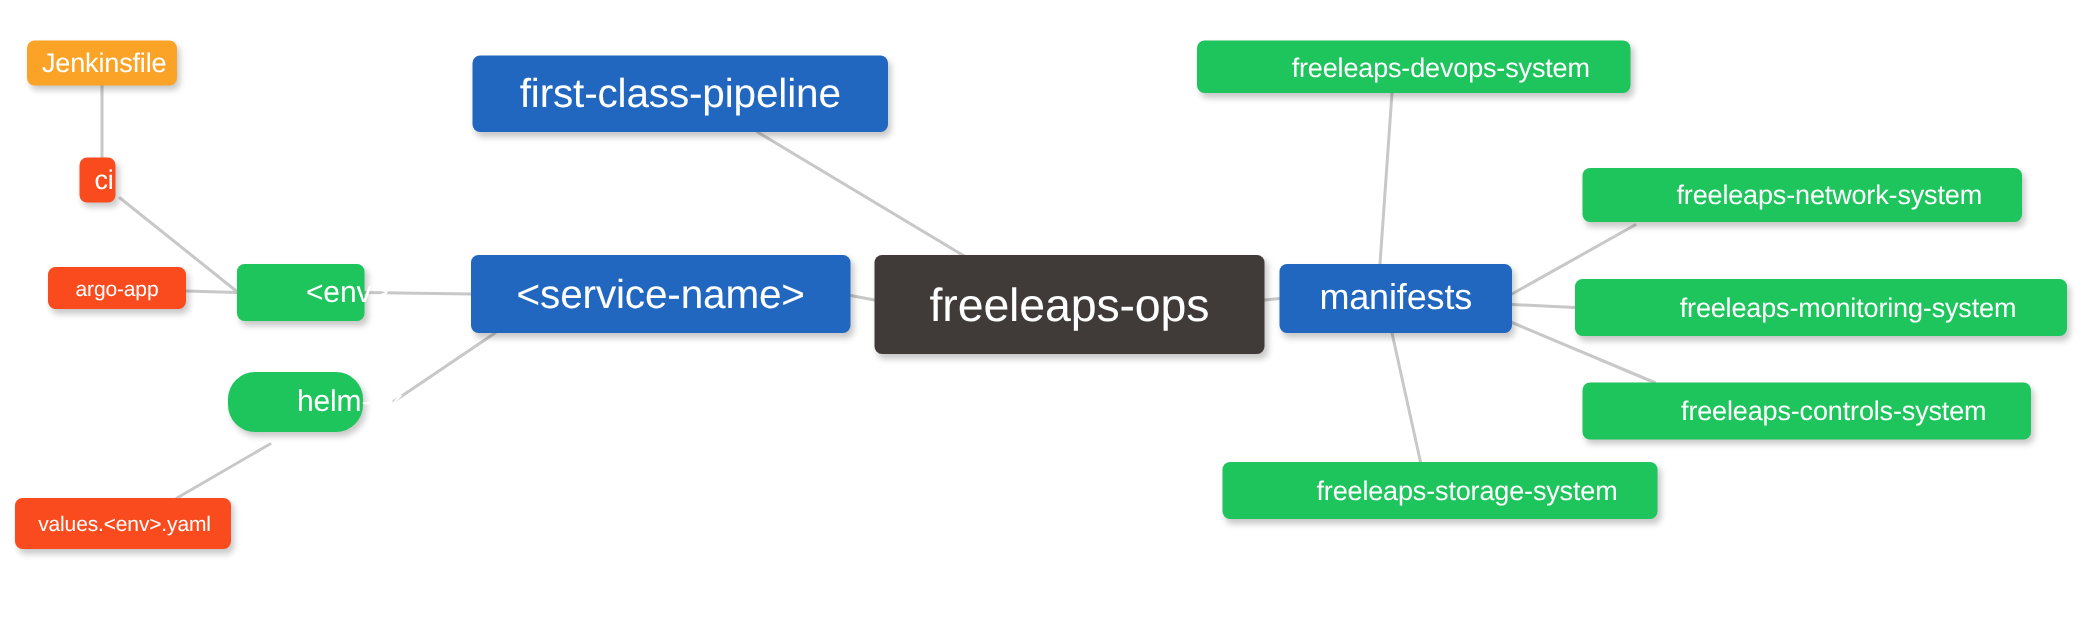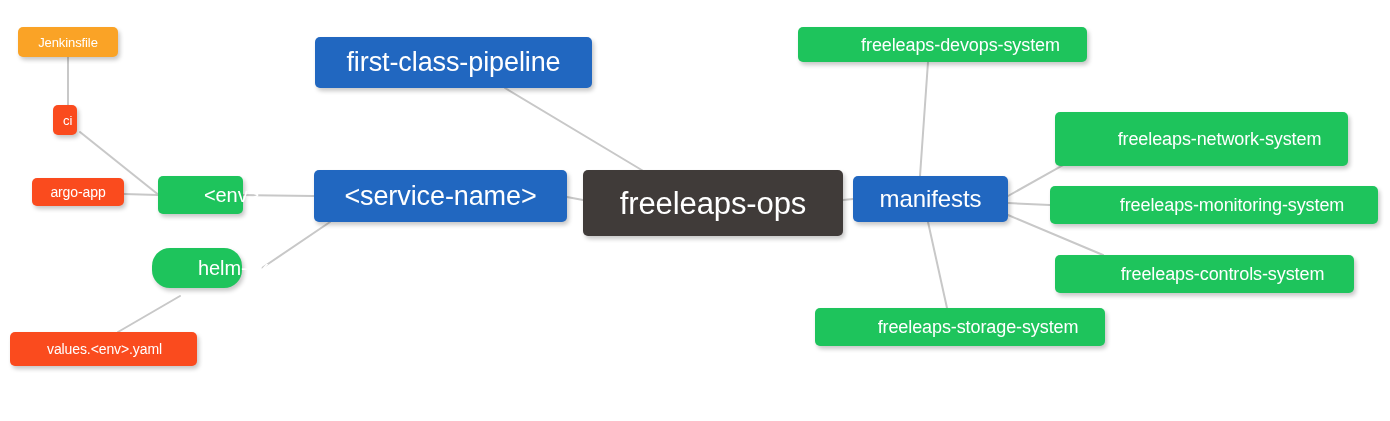--- a/index.html
+++ b/index.html
@@ -53,21 +53,21 @@
   .c-orange { background: #faa326; }
   .c-red    { background: #fa4b1e; }
 
   
   .sz-root  { font-size: 31px; }
   .sz-l2    { font-size: 27px; }
   .sz-l2s   { font-size: 24px; align-items: center; }
   .sz-l3    { font-size: 20px; }
   .sz-l4    { font-size: 18px; }
   .sz-sm    { font-size: 14px; }
-  .sz-xs    { font-size: 13px; }
+  .sz-xs    { font-size: 18px; }
 </style>
 </head>
 <body>
 
 <div id="mindmap">
   <svg id="edge-layer" viewBox="0 0 1390 421">
       <path d="M 68,57 L 68,105" stroke="#c8c8c8" stroke-width="2" fill="none" stroke-linecap="round"></path>
       <path d="M 80,132 L 160,196" stroke="#c8c8c8" stroke-width="2" fill="none" stroke-linecap="round"></path>
       <path d="M 124,194 L 158,195" stroke="#c8c8c8" stroke-width="2" fill="none" stroke-linecap="round"></path>
       <path d="M 243,195 L 314,196" stroke="#c8c8c8" stroke-width="2" fill="none" stroke-linecap="round"></path>
@@ -91,39 +91,39 @@
       </div>
       <div class="node c-red sz-sm" style="left: 32px; top: 178px; width: 92px; height: 28px;">
         <span class="node-label">argo-app</span>
       </div>
       <div class="node c-green sz-l3" style="left: 158px; top: 176px; width: 85px; height: 38px;">
         <span class="node-label">&lt;env&gt;</span>
       </div>
       <div class="node c-green sz-l3" style="left: 152px; top: 248px; width: 90px; height: 40px; border-radius: 18px;">
         <span class="node-label">helm-pkg</span>
       </div>
-      <div class="node c-red sz-sm" style="left: 10px; top: 332px; width: 187px; height: 34px; padding-left: 12px;">
+      <div class="node c-red sz-sm" style="left: 10px; top: 332px; width: 144px; height: 34px; padding-left: 12px;">
         <span class="node-label">values.&lt;env&gt;.yaml</span>
       </div>
       <div class="node c-blue sz-l2" style="left: 315px; top: 37px; width: 277px; height: 51px;">
         <span class="node-label">first-class-pipeline</span>
       </div>
       <div class="node c-blue sz-l2" style="left: 314px; top: 170px; width: 253px; height: 52px;">
         <span class="node-label">&lt;service-name&gt;</span>
       </div>
       <div class="node c-dark sz-root" style="left: 583px; top: 170px; width: 260px; height: 66px; align-items: center;">
         <span class="node-label">freeleaps-ops</span>
       </div>
       <div class="node c-blue sz-l2s" style="left: 853px; top: 176px; width: 155px; height: 46px;">
         <span class="node-label">manifests</span>
       </div>
       <div class="node c-green sz-l4" style="left: 798px; top: 27px; width: 289px; height: 35px;">
         <span class="node-label">freeleaps-devops-system</span>
       </div>
-      <div class="node c-green sz-l4" style="left: 1055px; top: 112px; width: 293px; height: 54px;">
+      <div class="node c-green sz-l4" style="left: 1055px; top: 112px; width: 293px; height: 36px;">
         <span class="node-label">freeleaps-network-system</span>
       </div>
       <div class="node c-green sz-l4" style="left: 1050px; top: 186px; width: 328px; height: 38px;">
         <span class="node-label">freeleaps-monitoring-system</span>
       </div>
       <div class="node c-green sz-l4" style="left: 1055px; top: 255px; width: 299px; height: 38px;">
         <span class="node-label">freeleaps-controls-system</span>
       </div>
       <div class="node c-green sz-l4" style="left: 815px; top: 308px; width: 290px; height: 38px;">
         <span class="node-label">freeleaps-storage-system</span>

